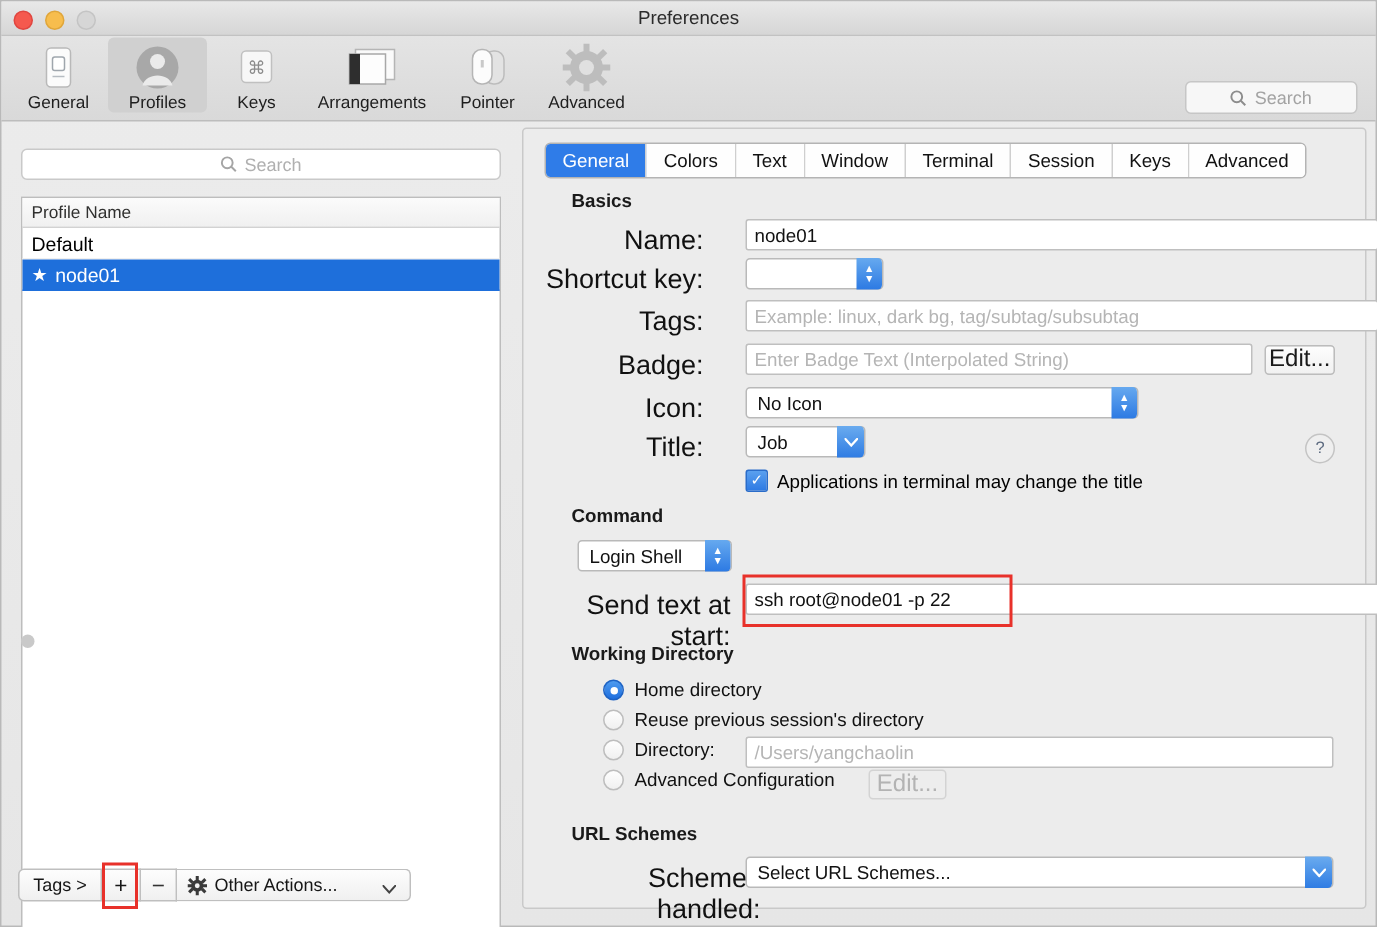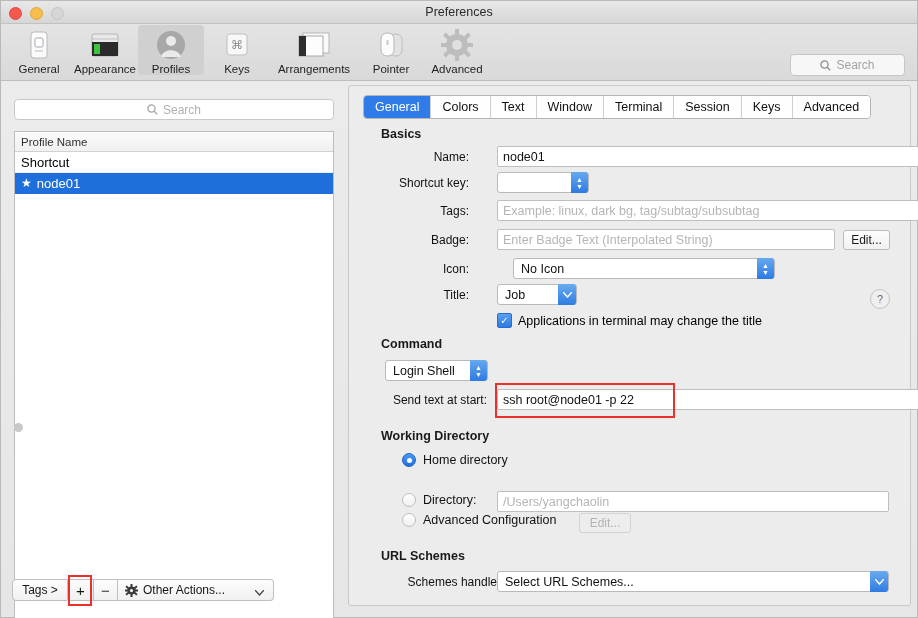--- a/index.html
+++ b/index.html
@@ -140,21 +140,21 @@
     font-size: 12.5px; color: #111; background: #fefefe;
     border-right: 1px solid #cfcfcf; box-sizing: border-box;
   }
   .tab:last-child { border-right: none; }
   .tab.active { background: #2f7ce8; color: #fff; }
 
   .section-title {
     position: absolute; font-weight: bold; font-size: 12.5px; color: #1a1a1a; padding-left: 20px;
   }
   .field-label {
-    position: absolute; text-align: right; font-size: 12px; color: #111;
+    position: absolute; text-align: right; font-size: 18px; color: #111;
   }
   .textfield {
     position: absolute; background: #fff; border: 1px solid #bfbfbf;
     border-radius: 2px; box-sizing: border-box;
     display: flex; align-items: center; padding-left: 5px;
     font-size: 12.5px; color: #111; height: 21px;
   }
   .textfield .ph { color: #b5b5b5; }
 
   .popup {
@@ -175,21 +175,21 @@
     background: linear-gradient(#6aabef,#2f7ce3);
     border-radius: 0 3px 3px 0;
     display: flex; align-items: center; justify-content: center;
     color: #fff; font-size: 9px;
   }
   .pushbtn {
     position: absolute; height: 20px;
     background: linear-gradient(#fdfdfd,#f1f1f1);
     border: 1px solid #bcbcbc; border-radius: 3px;
     display: flex; align-items: center; justify-content: center;
-    font-size: 12px; color: #1a1a1a; box-sizing: border-box;
+    font-size: 16px; color: #1a1a1a; box-sizing: border-box;
   }
   .pushbtn.disabled { color: #b3b3b3; background: #ededed; border-color: #d3d3d3; }
 
   .checkrow { position: absolute; display: flex; align-items: center; gap: 6px; font-size: 12.5px; }
   .checkbox {
     width: 13px; height: 13px; border-radius: 2px;
     background: linear-gradient(#5aa0ef,#2e7ae3);
     border: 1px solid #2a6cc9;
     display: flex; align-items: center; justify-content: center;
     color: #fff; font-size: 10px; line-height: 10px;
@@ -229,31 +229,20 @@
     <div class="tb-items">
       <div class="tb-item">
         <div class="tb-ico">
           <svg width="26" height="30">
               <rect x="5" y="2" width="16" height="26" rx="3" fill="#fbfbfb" stroke="#b9b9b9"></rect>
               <rect x="9" y="8" width="8" height="9" rx="1.5" fill="#fff" stroke="#9fa6ad"></rect>
               <line x1="9" y1="21" x2="17" y2="21" stroke="#b6bcc2"></line>
             </svg>
         </div>
         <div class="tb-label">General</div>
-      </div>
-      <div class="tb-item">
-        <div class="tb-ico">
-          <svg width="32" height="30">
-              <rect x="3" y="4" width="26" height="22" rx="2" fill="#e9e9e9" stroke="#b5b5b5"></rect>
-              <rect x="3" y="12" width="26" height="14" fill="#2b2b2b"></rect>
-              <rect x="5" y="14" width="6" height="10" fill="#3ec43e"></rect>
-              <line x1="3" y1="9" x2="29" y2="9" stroke="#c2c2c2"></line>
-            </svg>
-        </div>
-        <div class="tb-label">Appearance</div>
       </div>
       <div class="tb-item selected">
         <div class="tb-ico">
           <svg width="32" height="32">
               <circle cx="16" cy="16" r="14" fill="#a8a8a8"></circle>
               <circle cx="16" cy="12" r="5" fill="#eaeaea"></circle>
               <path d="M6 28 C8 19 24 19 26 28 Z" fill="#eaeaea"></path>
             </svg>
         </div>
         <div class="tb-label">Profiles</div>
@@ -324,21 +313,21 @@
       <svg width="11" height="11">
           <circle cx="4.5" cy="4.5" r="3.6" fill="none" stroke="#a5a5a5" stroke-width="1.3"></circle>
           <line x1="7.2" y1="7.2" x2="10.2" y2="10.2" stroke="#a5a5a5" stroke-width="1.3"></line>
         </svg>
       <span class="ph">Search</span>
     </div>
 
     <div class="profile-list">
       <div class="list-header">Profile Name</div>
       <div class="list-row">
-        <span>Shortcut</span>
+        <span>Default</span>
       </div>
       <div class="list-row selected">
         <span class="star">★</span>
         <span>node01</span>
       </div>
     </div>
 
     <div class="split-dot"></div>
 
     <div class="bottom-bar">
@@ -404,21 +393,21 @@
     <span class="ph">Example: linux, dark bg, tag/subtag/subsubtag</span>
   </div>
 
   <div class="field-label" style="left:380px; top:232px; width:88px;">Badge:</div>
   <div class="textfield" style="left:496px; top:228px; width:338px;">
     <span class="ph">Enter Badge Text (Interpolated String)</span>
   </div>
   <div class="pushbtn" style="left:842px; top:229px; width:47px;">Edit...</div>
 
   <div class="field-label" style="left:380px; top:261px; width:88px;">Icon:</div>
-  <div class="popup" style="left:512px; top:257px; width:262px;">
+  <div class="popup" style="left:496px; top:257px; width:262px;">
     <span>No Icon</span>
     <span class="stepper">
       <span>▲</span>
         <span>▼</span>
     </span>
   </div>
 
   <div class="field-label" style="left:380px; top:287px; width:88px;">Title:</div>
   <div class="popup" style="left:496px; top:283px; width:80px;">
     <span>Job</span>
@@ -448,20 +437,24 @@
   <div class="field-label" style="left:352px; top:392px; width:134px;">Send text at start:</div>
   <div class="textfield" style="left:496px; top:388px; width:468px;">
     <span>ssh root@node01 -p 22</span>
   </div>
 
   <div class="section-title" style="left:360px; top:428px;">Working Directory</div>
 
   <div class="radiorow" style="left:401px; top:452px;">
     <span class="radio on"></span>
     <span>Home directory</span>
+  </div>
+  <div class="radiorow" style="left:401px; top:472px;">
+    <span class="radio"></span>
+    <span>Reuse previous session's directory</span>
   </div>
   <div class="radiorow" style="left:401px; top:492px;">
     <span class="radio"></span>
     <span>Directory:</span>
   </div>
   <div class="textfield" style="left:496px; top:490px; width:392px;">
     <span class="ph">/Users/yangchaolin</span>
   </div>
   <div class="radiorow" style="left:401px; top:512px;">
     <span class="radio"></span>

